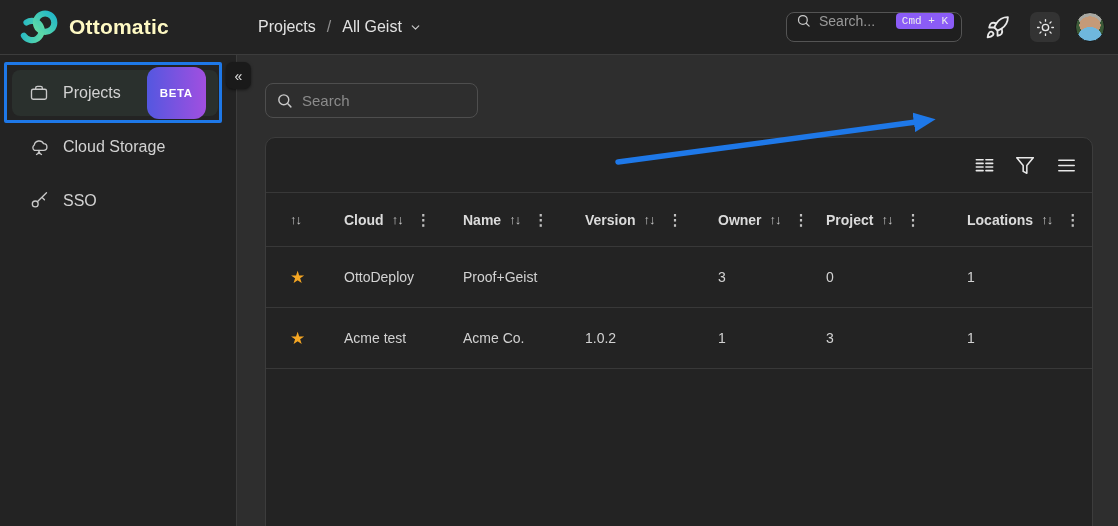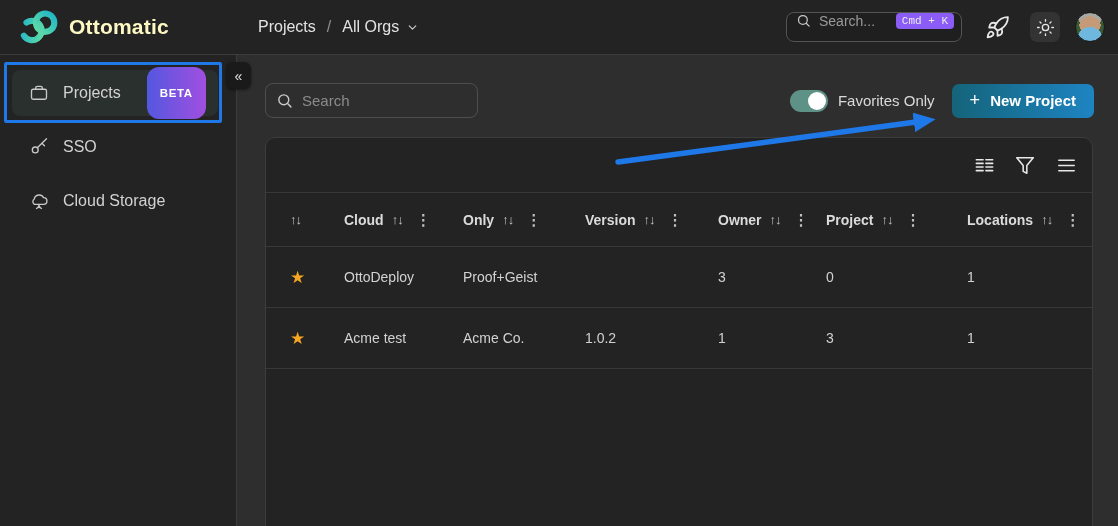--- a/index.html
+++ b/index.html
@@ -114,21 +114,21 @@
         <circle cx="16" cy="25" r="11" stroke="url(#lg)" stroke-width="7" fill="none" stroke-dasharray="52 18" transform="rotate(-125 16 25)" stroke-linecap="round"></circle>
         <circle cx="31" cy="16" r="10.5" stroke="url(#lg)" stroke-width="7" fill="none"></circle>
       </svg>
       <span class="logo-text">Ottomatic</span>
     </div>
 
     <div class="breadcrumb">
       <span>Projects</span>
       <span class="crumb-sep">/</span>
       <span class="org-crumb">
-        <span>All Orgs</span>
+        <span>All Geist</span>
         <svg class="stroke-ic" width="13" height="13" viewBox="0 0 24 24">
           <path d="M6 9l6 6 6-6" stroke-width="2.2"></path>
         </svg>
       </span>
     </div>
 
     <div class="topbar-right">
       <div class="top-search">
         <svg class="stroke-ic" width="15" height="15" viewBox="0 0 24 24">
           <circle cx="11" cy="11" r="7" stroke-width="2"></circle>
@@ -159,55 +159,45 @@
     <div class="side-item active">
       <svg class="stroke-ic" width="20" height="20" viewBox="0 0 24 24">
         <rect x="3" y="7.5" width="18" height="12" rx="2"></rect>
         <path d="M8 7.5V6a2 2 0 0 1 2-2h4a2 2 0 0 1 2 2v1.5"></path>
       </svg>
       <span>Projects</span>
       <span class="beta-badge">BETA</span>
     </div>
     <div class="side-item">
       <svg class="stroke-ic" width="20" height="20" viewBox="0 0 24 24">
-        <circle cx="7.5" cy="15.5" r="3.5"></circle>
-        <path d="M10 13L21 2M15.5 7.5l3 3"></path>
-      </svg>
-      <span>SSO</span>
-    </div>
-    <div class="side-item">
-      <svg class="stroke-ic" width="20" height="20" viewBox="0 0 24 24">
         <path d="M17.5 16a4 4 0 0 0 0-8 6 6 0 0 0-11.2 1.6A3.8 3.8 0 0 0 6.5 16z"></path>
         <path d="M12 16v3M12 19l-3 2M12 19l3 2"></path>
         <circle cx="12" cy="19" r="0.8"></circle>
       </svg>
       <span>Cloud Storage</span>
+    </div>
+    <div class="side-item">
+      <svg class="stroke-ic" width="20" height="20" viewBox="0 0 24 24">
+        <circle cx="7.5" cy="15.5" r="3.5"></circle>
+        <path d="M10 13L21 2M15.5 7.5l3 3"></path>
+      </svg>
+      <span>SSO</span>
     </div>
   </nav>
   <button class="collapse-btn">«</button>
 
   <div class="main">
     <div class="main-search">
       <svg class="stroke-ic" width="17" height="17" viewBox="0 0 24 24">
         <circle cx="11" cy="11" r="7" stroke-width="2"></circle>
           <path d="M21 21l-4.3-4.3" stroke-width="2"></path>
       </svg>
       <input type="text" placeholder="Search" style="">
     </div>
 
-    <div class="main-actions">
-      <div class="toggle">
-        <span class="knob"></span>
-      </div>
-      <span class="toggle-label">Favorites Only</span>
-      <button class="new-project-btn">
-        <span class="plus">+</span>
-        <span>New Project</span>
-      </button>
-    </div>
 
     <div class="card">
       <div class="card-toolbar">
         <button class="icon-btn">
           <svg class="stroke-w" width="23" height="23" viewBox="0 0 24 24">
             <path d="M3.5 6h7M3.5 9.8h7M3.5 13.6h7M3.5 17.4h7M13.5 6h7M13.5 9.8h7M13.5 13.6h7M13.5 17.4h7"></path>
           </svg>
         </button>
         <button class="icon-btn">
           <svg class="stroke-w" width="22" height="22" viewBox="0 0 24 24">
@@ -224,21 +214,21 @@
       <div class="trow thead">
         <div class="hcell pad-star">
           <span class="sort">↑↓</span>
         </div>
         <div class="hcell">
           <span>Cloud</span>
           <span class="sort">↑↓</span>
           <span class="dots">⋮</span>
         </div>
         <div class="hcell">
-          <span>Only</span>
+          <span>Name</span>
           <span class="sort">↑↓</span>
           <span class="dots">⋮</span>
         </div>
         <div class="hcell">
           <span>Version</span>
           <span class="sort">↑↓</span>
           <span class="dots">⋮</span>
         </div>
         <div class="hcell">
           <span>Owner</span>

